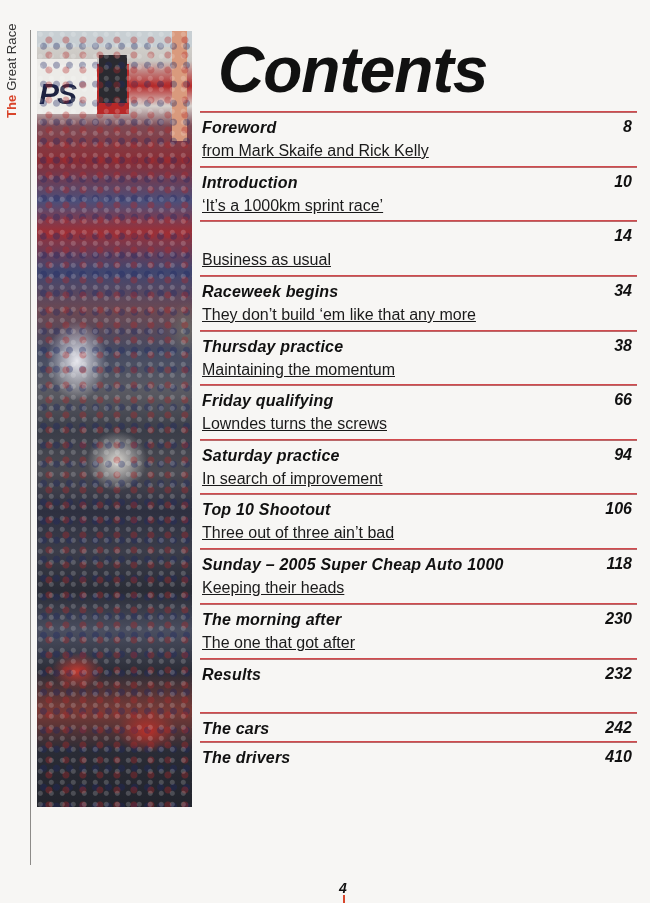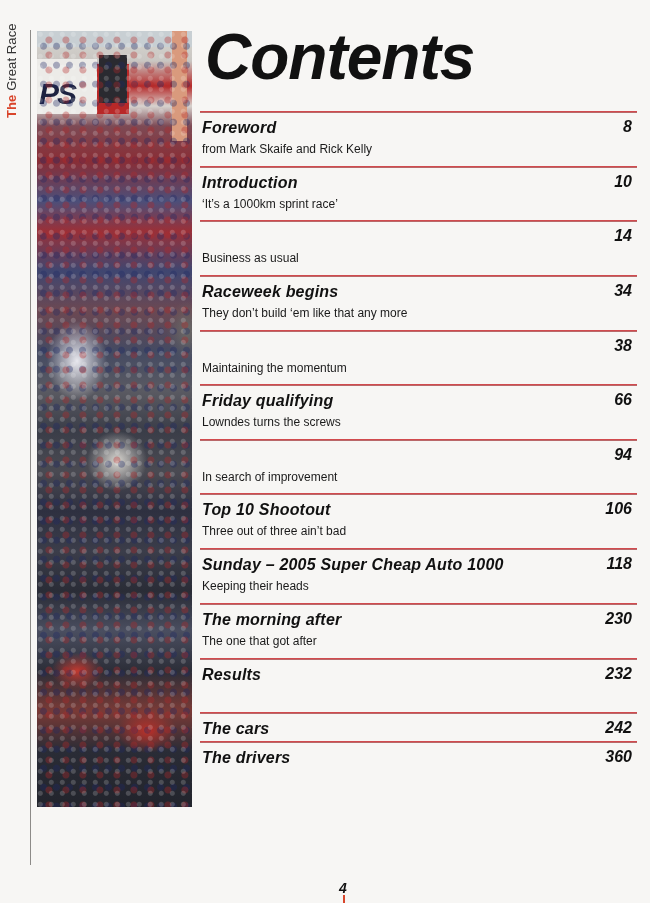--- a/index.html
+++ b/index.html
@@ -59,42 +59,42 @@
   .photo .sign {
     position:absolute; left:62px; top:24px; width:28px; height:48px; background:#2a2a30;
   }
   .photo .pillar {
     position:absolute; left:135px; top:0; width:15px; height:110px; background:#d99a7d;
   }
   .photo .roof {
     position:absolute; left:0; top:0; width:155px; height:16px; background:#c8cfd3;
   }
   .title {
-    position:absolute; left:202px; top:22px; margin:3px;
+    position:absolute; left:202px; top:22px; margin:16px;
     font-size:64px; font-weight:bold; font-style:italic;
     letter-spacing:-1px; color:#111; line-height:1;
   }
   .toc { position:absolute; left:200px; top:0; width:437px; }
   .entry { position:absolute; left:0; width:437px; height:69px; }
   .entry .rule {
     position:absolute; left:0; top:0; width:437px; height:2px;
     background:linear-gradient(180deg, #d94f52 0, #c9464a 50%, #a98a88 100%);
   }
   .entry .etitle {
     position:absolute; left:2px; top:8px;
     font-size:16px; font-weight:bold; font-style:italic; color:#111; white-space:nowrap;
     letter-spacing:0.2px;
   }
   .entry .epage {
     position:absolute; right:5px; top:7px;
     font-size:16px; font-weight:bold; font-style:italic; color:#111;
   }
   .entry .esub {
     position:absolute; left:2px; top:31px;
-    font-size:12px; color:#1a1a1a; white-space:nowrap;
+    font-size:16px; color:#1a1a1a; white-space:nowrap;text-decoration:underline;
   }
   .folio {
     position:absolute; left:339px; top:880px;
     font-size:14px; font-weight:bold; font-style:italic; color:#111;
   }
   .folio-tick {
     position:absolute; left:343px; top:895px; width:2px; height:8px; background:#d9452b;
   }
 </style>
 </head>
@@ -136,31 +136,33 @@
     <div class="esub">Business as usual</div>
   </div>
   <div class="entry" style="top:275px">
     <div class="rule"></div>
     <div class="etitle">Raceweek begins</div>
     <div class="epage">34</div>
     <div class="esub">They don’t build ‘em like that any more</div>
   </div>
   <div class="entry" style="top:330px">
     <div class="rule"></div>
+    <div class="etitle">Thursday practice</div>
     <div class="epage">38</div>
     <div class="esub">Maintaining the momentum</div>
   </div>
   <div class="entry" style="top:384px">
     <div class="rule"></div>
     <div class="etitle">Friday qualifying</div>
     <div class="epage">66</div>
     <div class="esub">Lowndes turns the screws</div>
   </div>
   <div class="entry" style="top:439px">
     <div class="rule"></div>
+    <div class="etitle">Saturday practice</div>
     <div class="epage">94</div>
     <div class="esub">In search of improvement</div>
   </div>
   <div class="entry" style="top:493px">
     <div class="rule"></div>
     <div class="etitle">Top 10 Shootout</div>
     <div class="epage">106</div>
     <div class="esub">Three out of three ain’t bad</div>
   </div>
   <div class="entry" style="top:548px">
@@ -181,18 +183,18 @@
     <div class="epage">232</div>
   </div>
   <div class="entry" style="top:712px">
     <div class="rule"></div>
     <div class="etitle">The cars</div>
     <div class="epage">242</div>
   </div>
   <div class="entry" style="top:741px">
     <div class="rule"></div>
     <div class="etitle">The drivers</div>
-    <div class="epage">360</div>
+    <div class="epage">410</div>
   </div>
 </div>
 
 <div class="folio">4</div>
 <div class="folio-tick"></div>
 
 </body></html>

